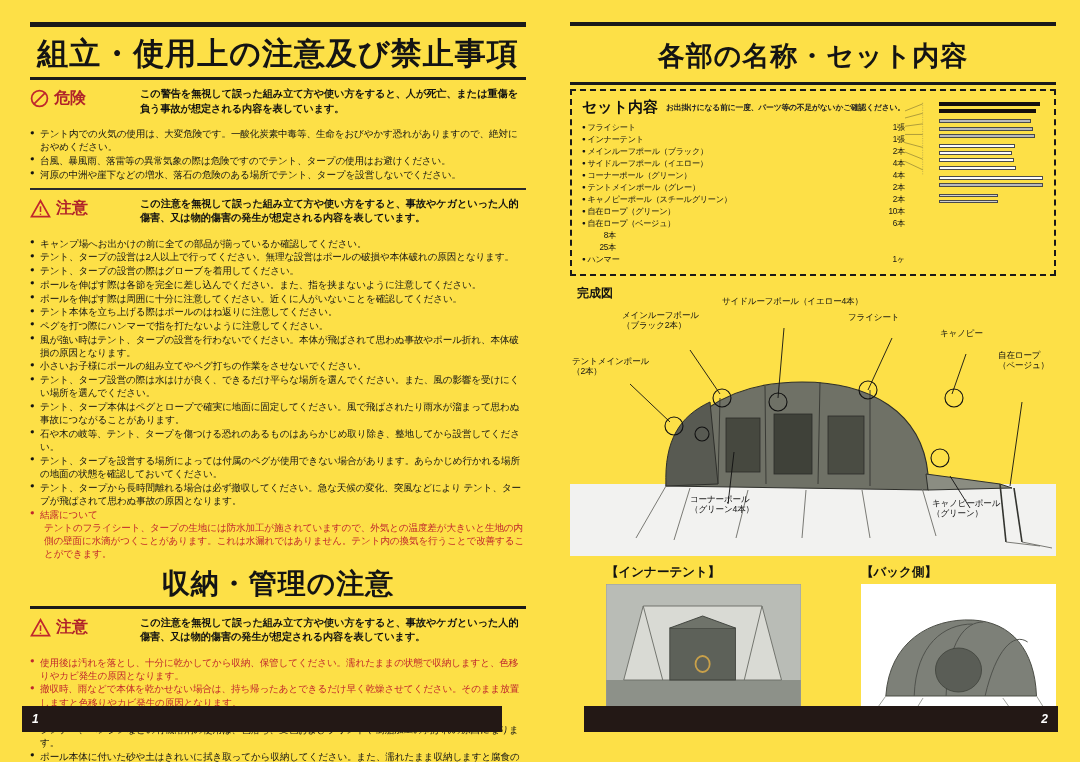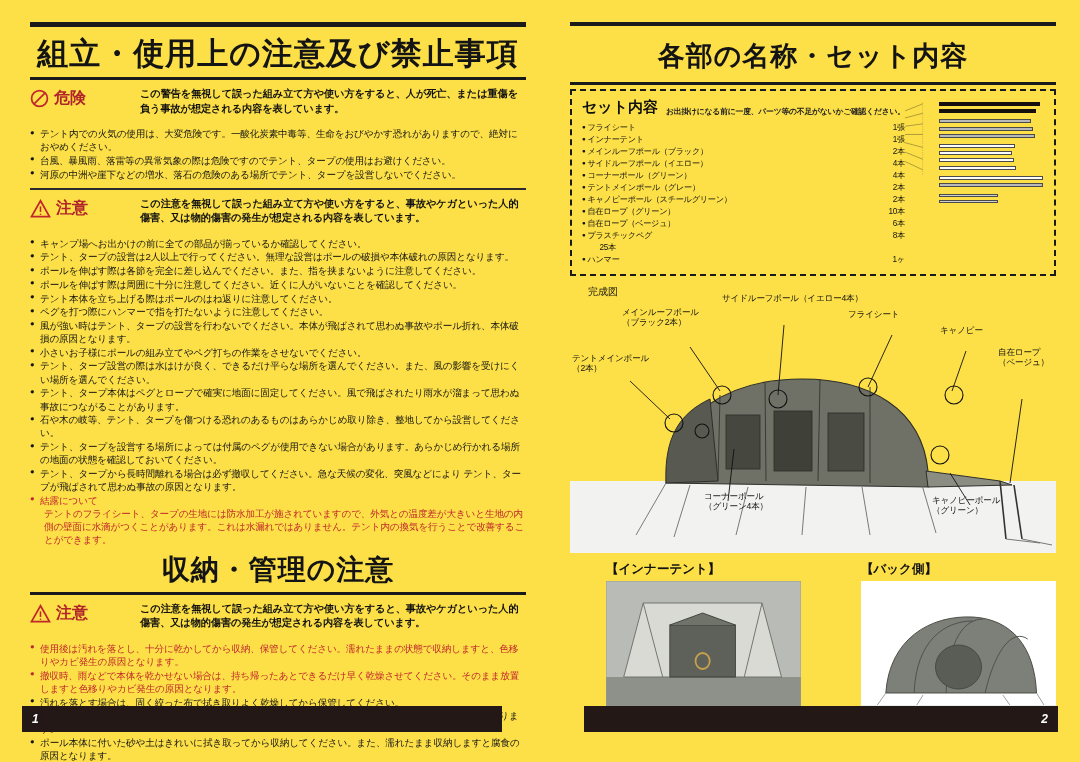--- a/index.html
+++ b/index.html
@@ -114,21 +114,21 @@
 
   
   .set-box {
     border: 2px dashed #1a1a1a;
     margin-top: 4px;
     padding: 7px 8px 8px 10px;
     display: flex;
     min-height: 140px;
   }
   .set-left { flex: 0 0 228px; }
-  .set-head { display: flex; align-items: flex-end; gap: 8px; }
+  .set-head { display: flex; align-items: center; gap: 8px; }
   .set-head .t {
     font-size: 15px; font-weight: bold; color: #111; white-space: nowrap;
   }
   .set-head .sub {
     font-size: 7.8px; color: #222; white-space: nowrap; font-weight: bold;
     letter-spacing: -0.2px;
   }
   ul.parts { list-style: none; margin: 5px 0 0 0; padding: 0; }
   ul.parts li {
     display: flex; align-items: baseline;
@@ -147,22 +147,22 @@
   .leaders { position: absolute; inset: 0; }
   .rods { position: absolute; left: 34px; top: 4px; right: 2px; }
   .rod { height: 4px; margin-bottom: 3.3px; border: 1px solid #4a4a4a; box-sizing: border-box; }
   .rod.black { background: #15100d; border-color: #15100d; height: 4px; }
   .rod.grey  { background: #b9b9b9; }
   .rod.white { background: #fdfdfd; }
   .rod.peg   { background: #cfcfcf; height: 3px; }
 
   
   .kanseizu {
-    font-size: 10px; font-weight: normal; color: #111;
-    margin: 9px 0 0 18px;
+    font-size: 12px; font-weight: bold; color: #111;
+    margin: 9px 0 0 7px;
   }
   .diagram {
     position: relative;
     width: 100%;
     height: 258px;
     margin-top: -4px;
   }
   .dlabel {
     position: absolute;
     font-size: 8.6px;
@@ -223,20 +223,21 @@
           <circle cx="12" cy="17.6" r="0.95" fill="#c0272d"></circle>
         </svg>
         <span class="label">注意</span>
       </div>
       <div class="warn-text">この注意を無視して誤った組み立て方や使い方をすると、事故やケガといった人的傷害、又は物的傷害の発生が想定される内容を表しています。</div>
     </div>
 
     <ul class="bl">
       <li>キャンプ場へお出かけの前に全ての部品が揃っているか確認してください。</li>
       <li>テント、タープの設営は2人以上で行ってください。無理な設営はポールの破損や本体破れの原因となります。</li>
+      <li>テント、タープの設営の際はグローブを着用してください。</li>
       <li>ポールを伸ばす際は各節を完全に差し込んでください。また、指を挟まないように注意してください。</li>
       <li>ポールを伸ばす際は周囲に十分に注意してください。近くに人がいないことを確認してください。</li>
       <li>テント本体を立ち上げる際はポールのはね返りに注意してください。</li>
       <li>ペグを打つ際にハンマーで指を打たないように注意してください。</li>
       <li>風が強い時はテント、タープの設営を行わないでください。本体が飛ばされて思わぬ事故やポール折れ、本体破損の原因となります。</li>
       <li>小さいお子様にポールの組み立てやペグ打ちの作業をさせないでください。</li>
       <li>テント、タープ設営の際は水はけが良く、できるだけ平らな場所を選んでください。また、風の影響を受けにくい場所を選んでください。</li>
       <li>テント、タープ本体はペグとロープで確実に地面に固定してください。風で飛ばされたり雨水が溜まって思わぬ事故につながることがあります。</li>
       <li>石や木の岐等、テント、タープを傷つける恐れのあるものはあらかじめ取り除き、整地してから設営してください。</li>
       <li>テント、タープを設営する場所によっては付属のペグが使用できない場合があります。あらかじめ行かれる場所の地面の状態を確認しておいてください。</li>
@@ -320,21 +321,20 @@
             </li>
           <li>
               <span class="nm">自在ロープ（グリーン）</span>
               <span class="qt">10本</span>
             </li>
           <li>
               <span class="nm">自在ロープ（ベージュ）</span>
               <span class="qt">6本</span>
             </li>
           <li>
-              <span class="nm">プラスチックペグ</span>
               <span class="qt">8本</span>
             </li>
           <li>
               <span class="qt">25本</span>
             </li>
           <li>
               <span class="nm">ハンマー</span>
               <span class="qt">1ヶ</span>
             </li>
         </ul>
@@ -423,21 +423,21 @@
 
       <div class="dlabel" style="left:52px;  top:12px;">メインルーフポール
 （ブラック2本）</div>
       <div class="dlabel" style="left:152px; top:-2px;">サイドルーフポール（イエロー4本）</div>
       <div class="dlabel" style="left:278px; top:14px;">フライシート</div>
       <div class="dlabel" style="left:370px; top:30px;">キャノピー</div>
       <div class="dlabel" style="left:428px; top:52px;">自在ロープ
 （ベージュ）</div>
       <div class="dlabel" style="left:2px;   top:58px;">テントメインポール
 （2本）</div>
-      <div class="dlabel" style="left:120px; top:196px;margin-left:14px;">コーナーポール
+      <div class="dlabel" style="left:120px; top:196px;">コーナーポール
 （グリーン4本）</div>
       <div class="dlabel" style="left:362px; top:200px;">キャノピーポール
 （グリーン）</div>
     </div>
 
     <div class="photos">
       <div class="photo-col">
         <div class="photo-head">【インナーテント】</div>
         <div class="photo-frame">
           <svg viewBox="0 0 220 140" preserveAspectRatio="none" style="width:100%;height:100%;">

